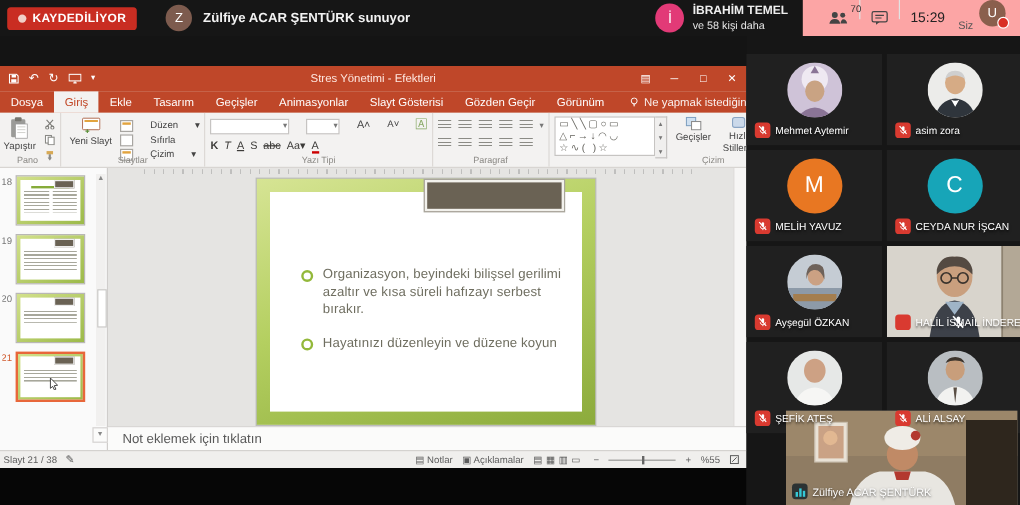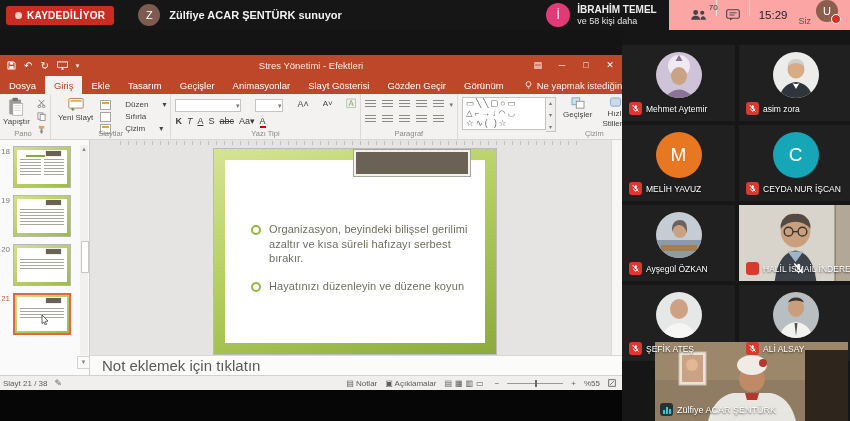--- a/index.html
+++ b/index.html
@@ -101,21 +101,21 @@
   .slide{position:absolute;left:124px;top:9px;width:282px;height:205px;box-sizing:border-box;
          background:linear-gradient(160deg,#d6e494 0%,#b4cf60 45%,#8cab3c 100%);
          padding:11px;box-shadow:0 0 0 1px #bbb}
   .slide-inner{background:#fff;width:100%;height:100%;box-sizing:border-box;position:relative}
   .taupe{position:absolute;top:1px;left:140px;width:112px;height:22px;background:#6a6254;
          border:2px solid #f2f1ec;box-shadow:0 0 0 1px #a9a69c;z-index:2}
   .bullets{position:absolute;left:26px;top:62px;width:228px}
   .bullet{display:flex;gap:8px;margin-bottom:13px;font-size:11px;line-height:1.32;color:#6f6e60;letter-spacing:.1px}
   .bullet i{width:6px;height:6px;border:2.5px solid #93b83a;border-radius:50%;background:#fff;flex:none;margin-top:3px}
   .notes{height:19px;background:#fbfbfa;border-top:1px solid #d9d7d5;display:flex;align-items:center;
-         padding-left:12px;font-size:15px;color:#595959;flex:none}
+         padding-left:12px;font-size:11px;color:#595959;flex:none}
   .status{height:14px;background:#f0efed;border-top:1px solid #d4d2cf;display:flex;align-items:center;
           font-size:8px;color:#5c5c5c;padding:0 6px;gap:8px;flex:none;overflow:hidden;white-space:nowrap}
   .status .lft{margin-left:-3px;display:flex;gap:7px;align-items:center}
   .status .rgt{margin-left:auto;display:flex;gap:8px;align-items:center}
   .vico{font-size:8px;color:#555;letter-spacing:3px}
   .zslider{width:56px;height:1px;background:#9a9a97;position:relative}
   .zslider i{position:absolute;left:28px;top:-3px;width:2px;height:7px;background:#666}
   
   .panel{position:absolute;left:622px;top:30px;width:228px;height:391px;background:#161616;z-index:20}
   .pgrid{position:absolute;top:15px;left:0;display:grid;grid-template-columns:113px 113px;

